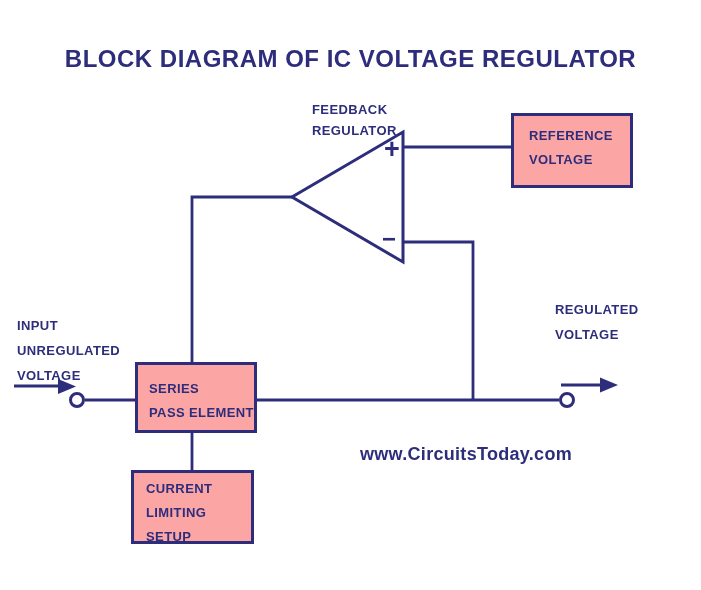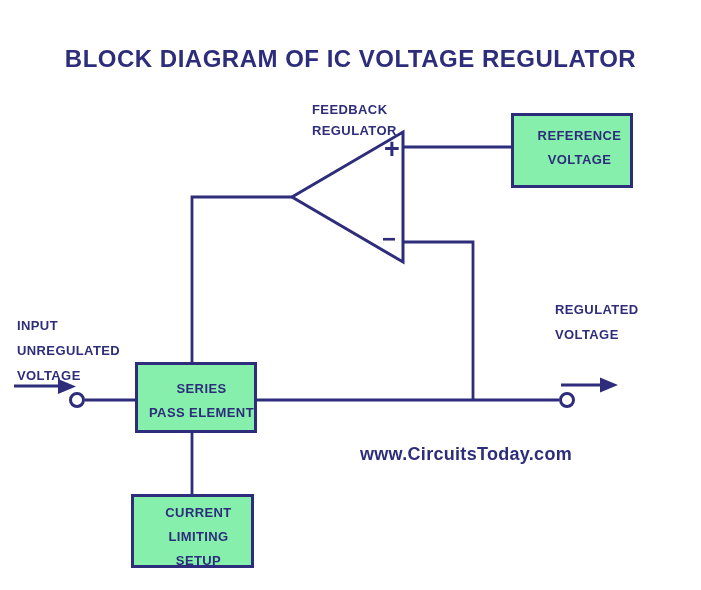--- a/index.html
+++ b/index.html
@@ -12,27 +12,27 @@
     text-align:center; font-size:24px; font-weight:bold; letter-spacing:.5px;
     color:#2D2D7B; white-space:nowrap;
   }
   .lbl {
     position:absolute; font-size:13px; font-weight:bold; letter-spacing:.4px;
     line-height:25px; color:#2D2D7B; white-space:nowrap;
   }
   .lbl div { display:block; }
   .amp-lbl { line-height:21px; }
   .box {
-    position:absolute; box-sizing:border-box; border:3px solid #2D2D7B; background:#86efac;
+    position:absolute; box-sizing:border-box; border:3px solid #2D2D7B; background:#fca5a5;
     font-size:13px; font-weight:bold; letter-spacing:.4px; line-height:24px;
-    color:#2D2D7B; white-space:nowrap;text-align:center;
+    color:#2D2D7B; white-space:nowrap;
   }
   .box-reference { left:511px; top:113px; width:122px; height:75px; padding:8px 0 0 15px; }
   .box-series    { left:135px; top:362px; width:122px; height:71px; padding:12px 0 0 11px; }
-  .box-current   { left:131px; top:494px; width:123px; height:74px; padding:4px 0 0 12px; }
+  .box-current   { left:131px; top:470px; width:123px; height:74px; padding:4px 0 0 12px; }
   .sym {
     position:absolute; width:22px; height:22px; display:flex;
     align-items:center; justify-content:center;
     font-weight:bold; color:#2D2D7B;
   }
   .sym-plus  { left:381px; top:138px; font-size:27px; }
   .sym-minus { left:378px; top:228px; font-size:24px; }
   .watermark {
     position:absolute; left:360px; top:444px; font-size:18px; font-weight:bold;
     letter-spacing:.3px; color:#2D2D7B; white-space:nowrap;

